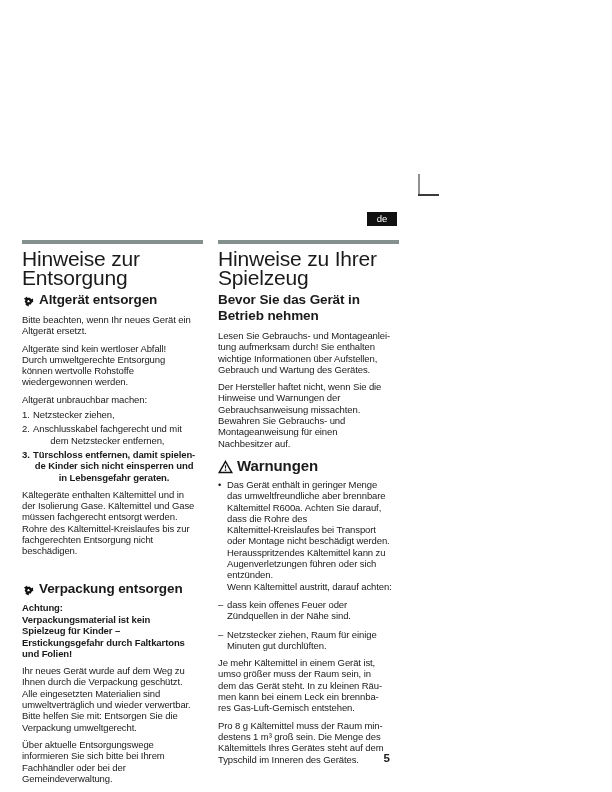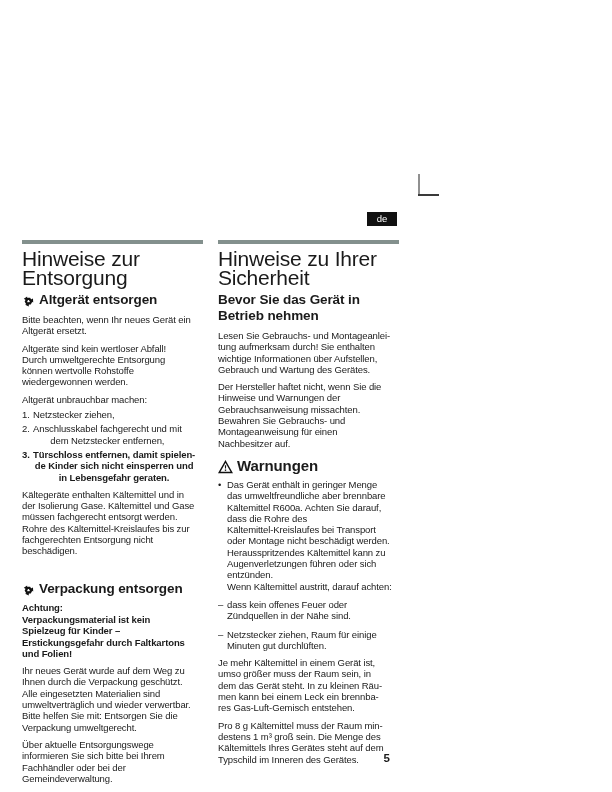--- a/index.html
+++ b/index.html
@@ -184,21 +184,21 @@
 Verpackung umweltgerecht.</p>
     <p class="body">Über aktuelle Entsorgungswege
 informieren Sie sich bitte bei Ihrem
 Fachhändler oder bei der
 Gemeindeverwaltung.</p>
   </section>
 
   <section class="col col-right">
     <div class="rule"></div>
     <h1 class="h1">Hinweise zu Ihrer
-Sicherheit</h1>
+Spielzeug</h1>
 
     <h2 class="h2">Bevor Sie das Gerät in
 Betrieb nehmen</h2>
 
     <p class="body">Lesen Sie Gebrauchs- und Montageanlei-
 tung aufmerksam durch! Sie enthalten
 wichtige Informationen über Aufstellen,
 Gebrauch und Wartung des Gerätes.</p>
     <p class="body">Der Hersteller haftet nicht, wenn Sie die
 Hinweise und Warnungen der

